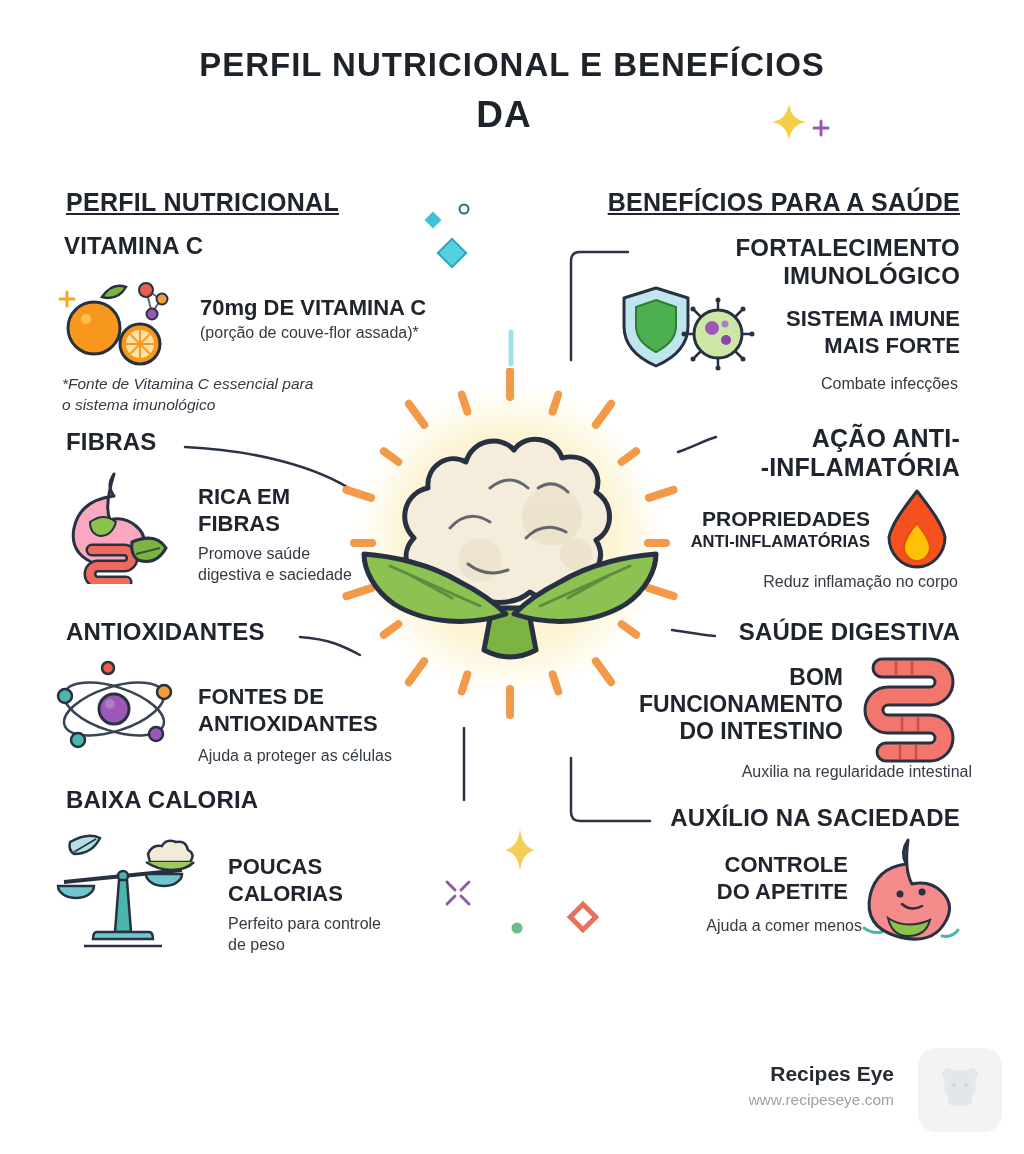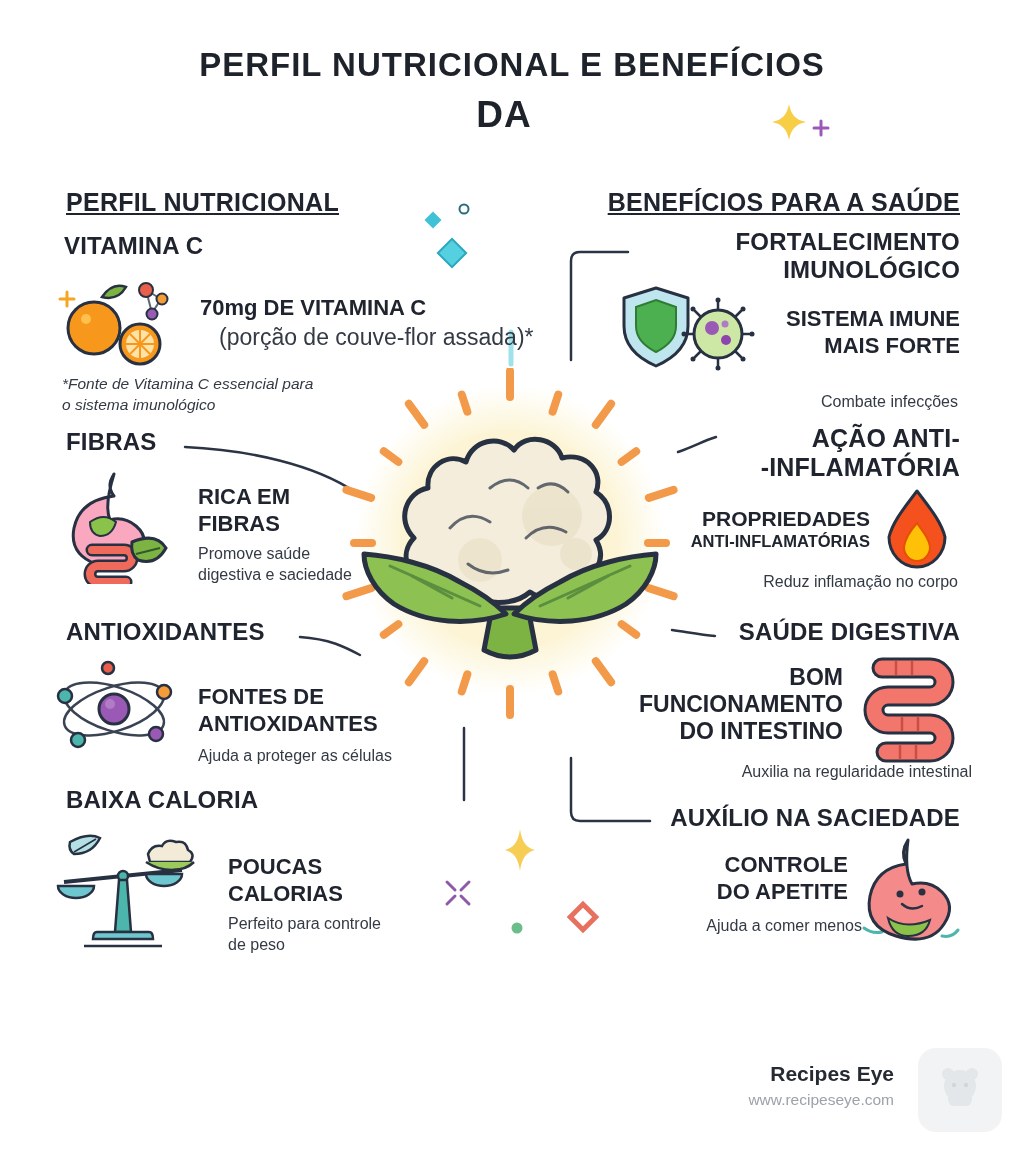--- a/index.html
+++ b/index.html
@@ -11,21 +11,21 @@
   .abs{position:absolute;}
   .pre{white-space:pre-line;}
   .right-al{text-align:right;}
   .title1{font-size:33px;font-weight:700;letter-spacing:1px;color:#1E222B;text-align:center;width:100%;}
   .title2{display:flex;justify-content:center;align-items:baseline;width:100%;gap:16px;}
   .t2a{font-size:37px;font-weight:800;color:#1E222B;margin-right:16px;letter-spacing:1px;}
   .t2b{font-size:58px;font-weight:800;color:#55B54A;letter-spacing:2px;}
   .colh{font-size:25px;font-weight:800;letter-spacing:.3px;color:#20242E;text-decoration:underline;}
   .sech{font-size:24px;font-weight:800;letter-spacing:.2px;color:#20242E;line-height:1.15;}
   .big{font-size:22px;font-weight:800;color:#20242E;line-height:1.22;}
-  .mid{font-size:23px;font-weight:500;color:#343A44;margin-left:19px;}
+  .mid{font-size:16px;font-weight:500;color:#343A44;}
   .small{font-size:15.5px;font-weight:500;color:#343A44;line-height:1.35;}
   .desc16{font-size:16px;font-weight:500;color:#343A44;line-height:1.3;}
   .icon-box svg{width:100%;height:100%;display:block;}
   .brand{font-size:21px;font-weight:700;color:#262B33;}
   .site{font-size:15.5px;font-weight:400;color:#9CA2AA;margin-top:5px;}
   .logo-box{width:84px;height:84px;background:#F2F3F4;border-radius:18px;}
 </style>
 </head>
 <body>
 
@@ -217,21 +217,21 @@
     <line x1="34" y1="120" x2="112" y2="120" stroke="#273142" stroke-width="2.5"></line>
   </svg>
 </div>
 <div class="abs big pre" style="left:228px;top:854px;">POUCAS
 CALORIAS</div>
 <div class="abs desc16 pre" style="left:228px;top:914px;">Perfeito para controle
 de peso</div>
 
 <div class="abs colh right-al" style="right:64px;top:188px;">BENEFÍCIOS PARA A SAÚDE</div>
 
-<div class="abs sech right-al pre" style="right:64px;top:228px;">FORTALECIMENTO
+<div class="abs sech right-al pre" style="right:64px;top:234px;">FORTALECIMENTO
 IMUNOLÓGICO</div>
 <div class="abs icon-box" style="left:618px;top:282px;width:142px;height:104px;">
   <svg viewBox="0 0 142 104">
     <path d="M38 6 L70 16 V44 Q70 70 38 84 Q6 70 6 44 V16 Z" fill="#BFE6EE" stroke="#273142" stroke-width="3" stroke-linejoin="round"></path>
     <path d="M38 18 L58 25 V44 Q58 60 38 70 Q18 60 18 44 V25 Z" fill="#4CAF50" stroke="#2E7D32" stroke-width="2"></path>
     <g stroke="#273142" stroke-width="2.5" stroke-linecap="round">
       <line x1="124" y1="52" x2="132" y2="52"></line>
         <line x1="117" y1="69" x2="123" y2="75"></line>
       <line x1="100" y1="76" x2="100" y2="84"></line>
         <line x1="83" y1="69" x2="77" y2="75"></line>
@@ -251,21 +251,21 @@
         <circle cx="125" cy="27" r="2.5"></circle>
     </g>
     <circle cx="100" cy="52" r="24" fill="#CDE7A5" stroke="#273142" stroke-width="3"></circle>
     <circle cx="94" cy="46" r="7" fill="#9B59B6"></circle>
     <circle cx="108" cy="58" r="5" fill="#8E44AD"></circle>
     <circle cx="107" cy="42" r="3.5" fill="#B07CC6"></circle>
   </svg>
 </div>
 <div class="abs big right-al pre" style="right:64px;top:306px;">SISTEMA IMUNE
 MAIS FORTE</div>
-<div class="abs desc16 right-al" style="right:66px;top:392px;margin-left:8px;">Combate infecções</div>
+<div class="abs desc16 right-al" style="right:66px;top:374px;margin-left:8px;">Combate infecções</div>
 
 <div class="abs sech right-al pre" style="right:64px;top:424px;font-size:25px;">AÇÃO ANTI-
 -INFLAMATÓRIA</div>
 <div class="abs big right-al" style="right:154px;top:506px;font-size:21px;">PROPRIEDADES</div>
 <div class="abs right-al" style="right:154px;top:532px;font-size:16.5px;font-weight:700;color:#20242E;">ANTI-INFLAMATÓRIAS</div>
 <div class="abs icon-box" style="left:878px;top:486px;width:78px;height:92px;">
   <svg viewBox="0 0 78 92">
     <path d="M39 5 C51 21 63 35 67 51 A28 30 0 1 1 11 51 C15 35 27 21 39 5 Z" fill="#F4511E" stroke="#273142" stroke-width="3" stroke-linejoin="round"></path>
     <path d="M39 37 C46 47 51 53 52 61 A13 14 0 1 1 26 61 C27 53 32 45 39 37 Z" fill="#FFC107" stroke="#E65100" stroke-width="2"></path>
   </svg>

